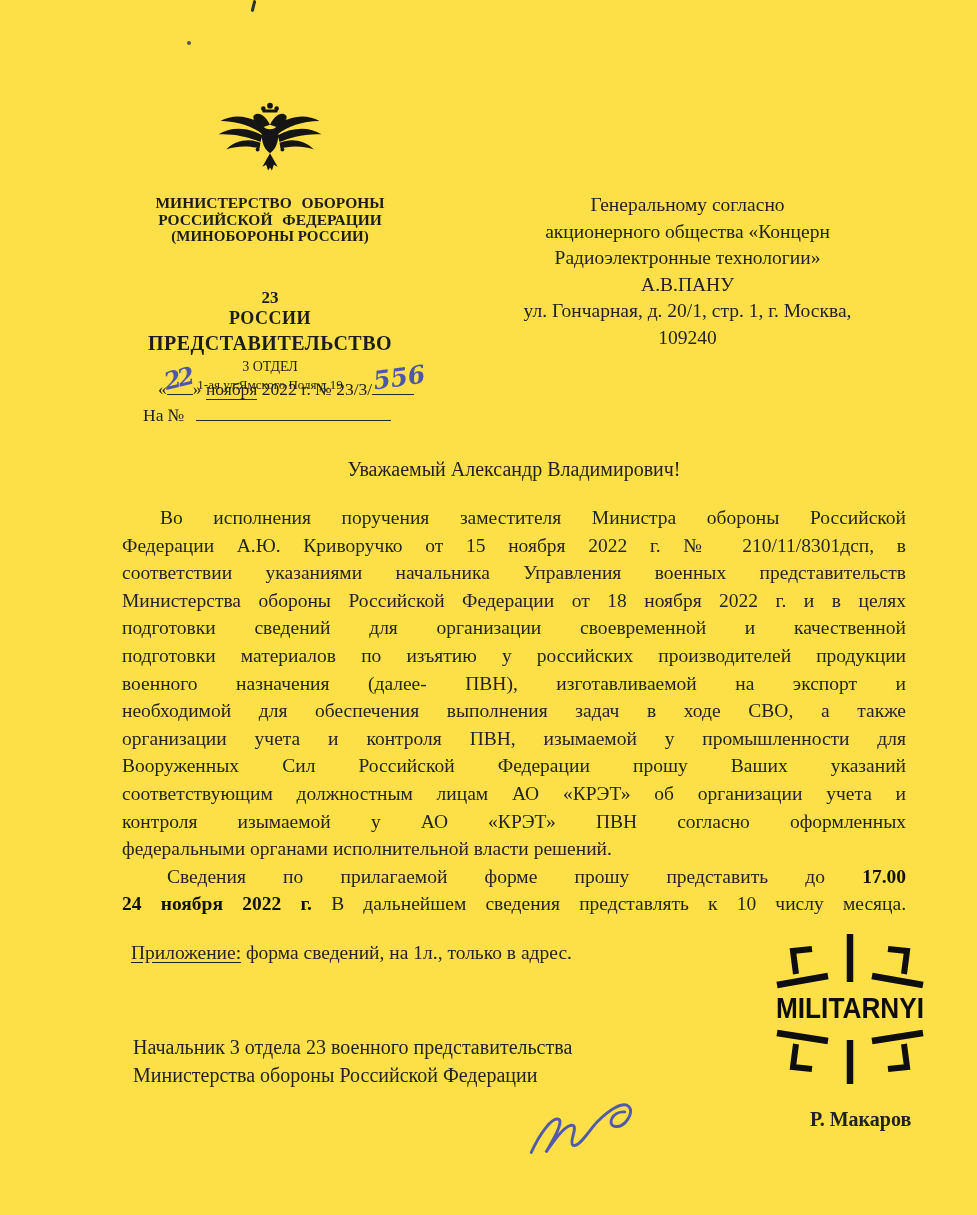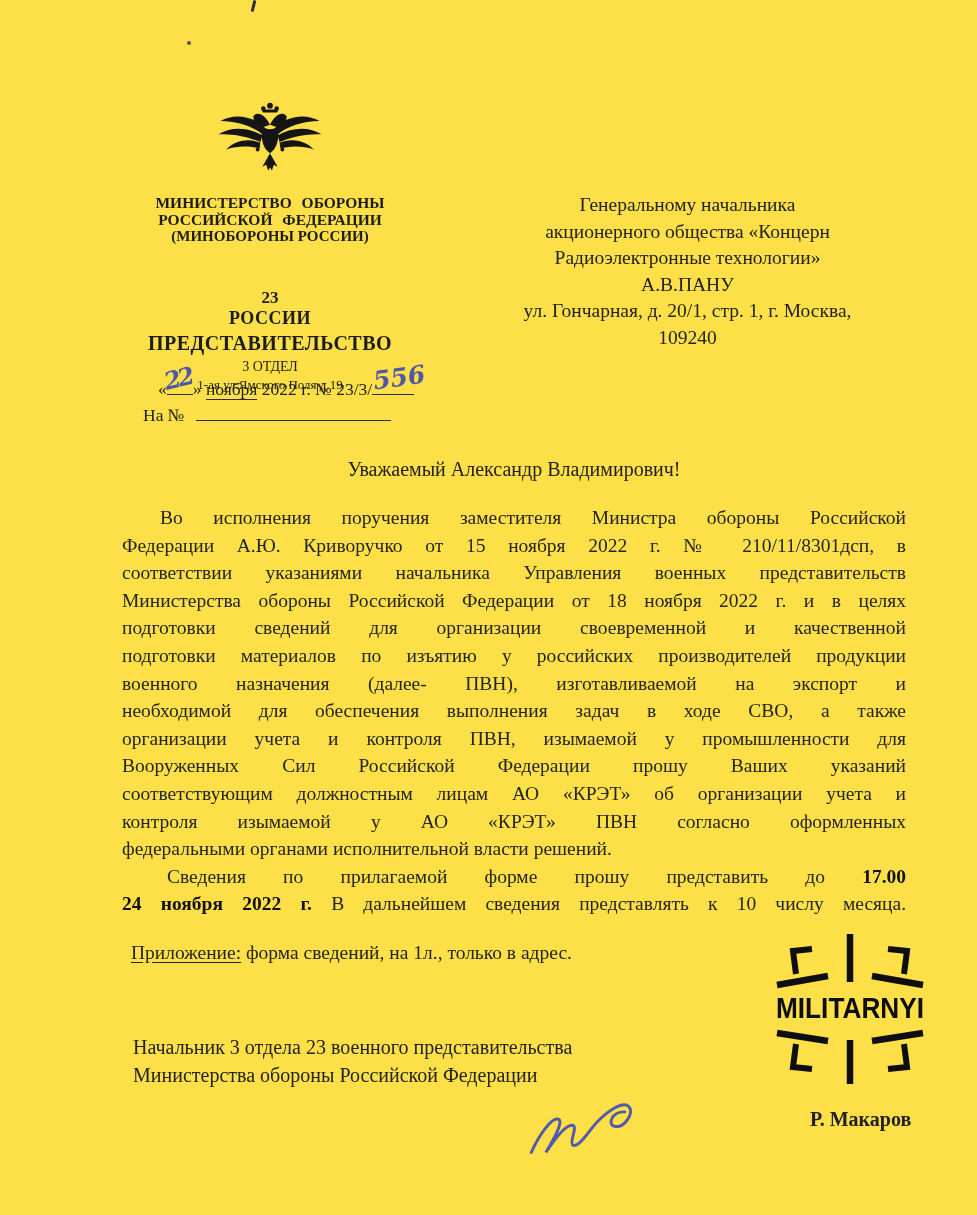--- a/index.html
+++ b/index.html
@@ -99,21 +99,21 @@
       <span class="u-month">ноября</span>
       <span>2022 г. №</span>
       <span>23/3/</span><span class="blank blank-num"><span class="hand hand-num">556</span></span>
     </div>
     <div class="ref-row2">
       <span>На №</span><span class="blank blank-reply"></span>
     </div>
   </div>
 
   <div class="recipient">
-      <div>Генеральному начальника</div>
+      <div>Генеральному согласно</div>
       <div>акционерного общества «Концерн</div>
       <div>Радиоэлектронные технологии»</div>
       <div>А.В.ПАНУ</div>
       <div>ул. Гончарная, д. 20/1, стр. 1, г. Москва,</div>
       <div>109240</div>
     </div>
 
   <div class="salutation">Уважаемый Александр Владимирович!</div>
 
   <div class="body-block">

